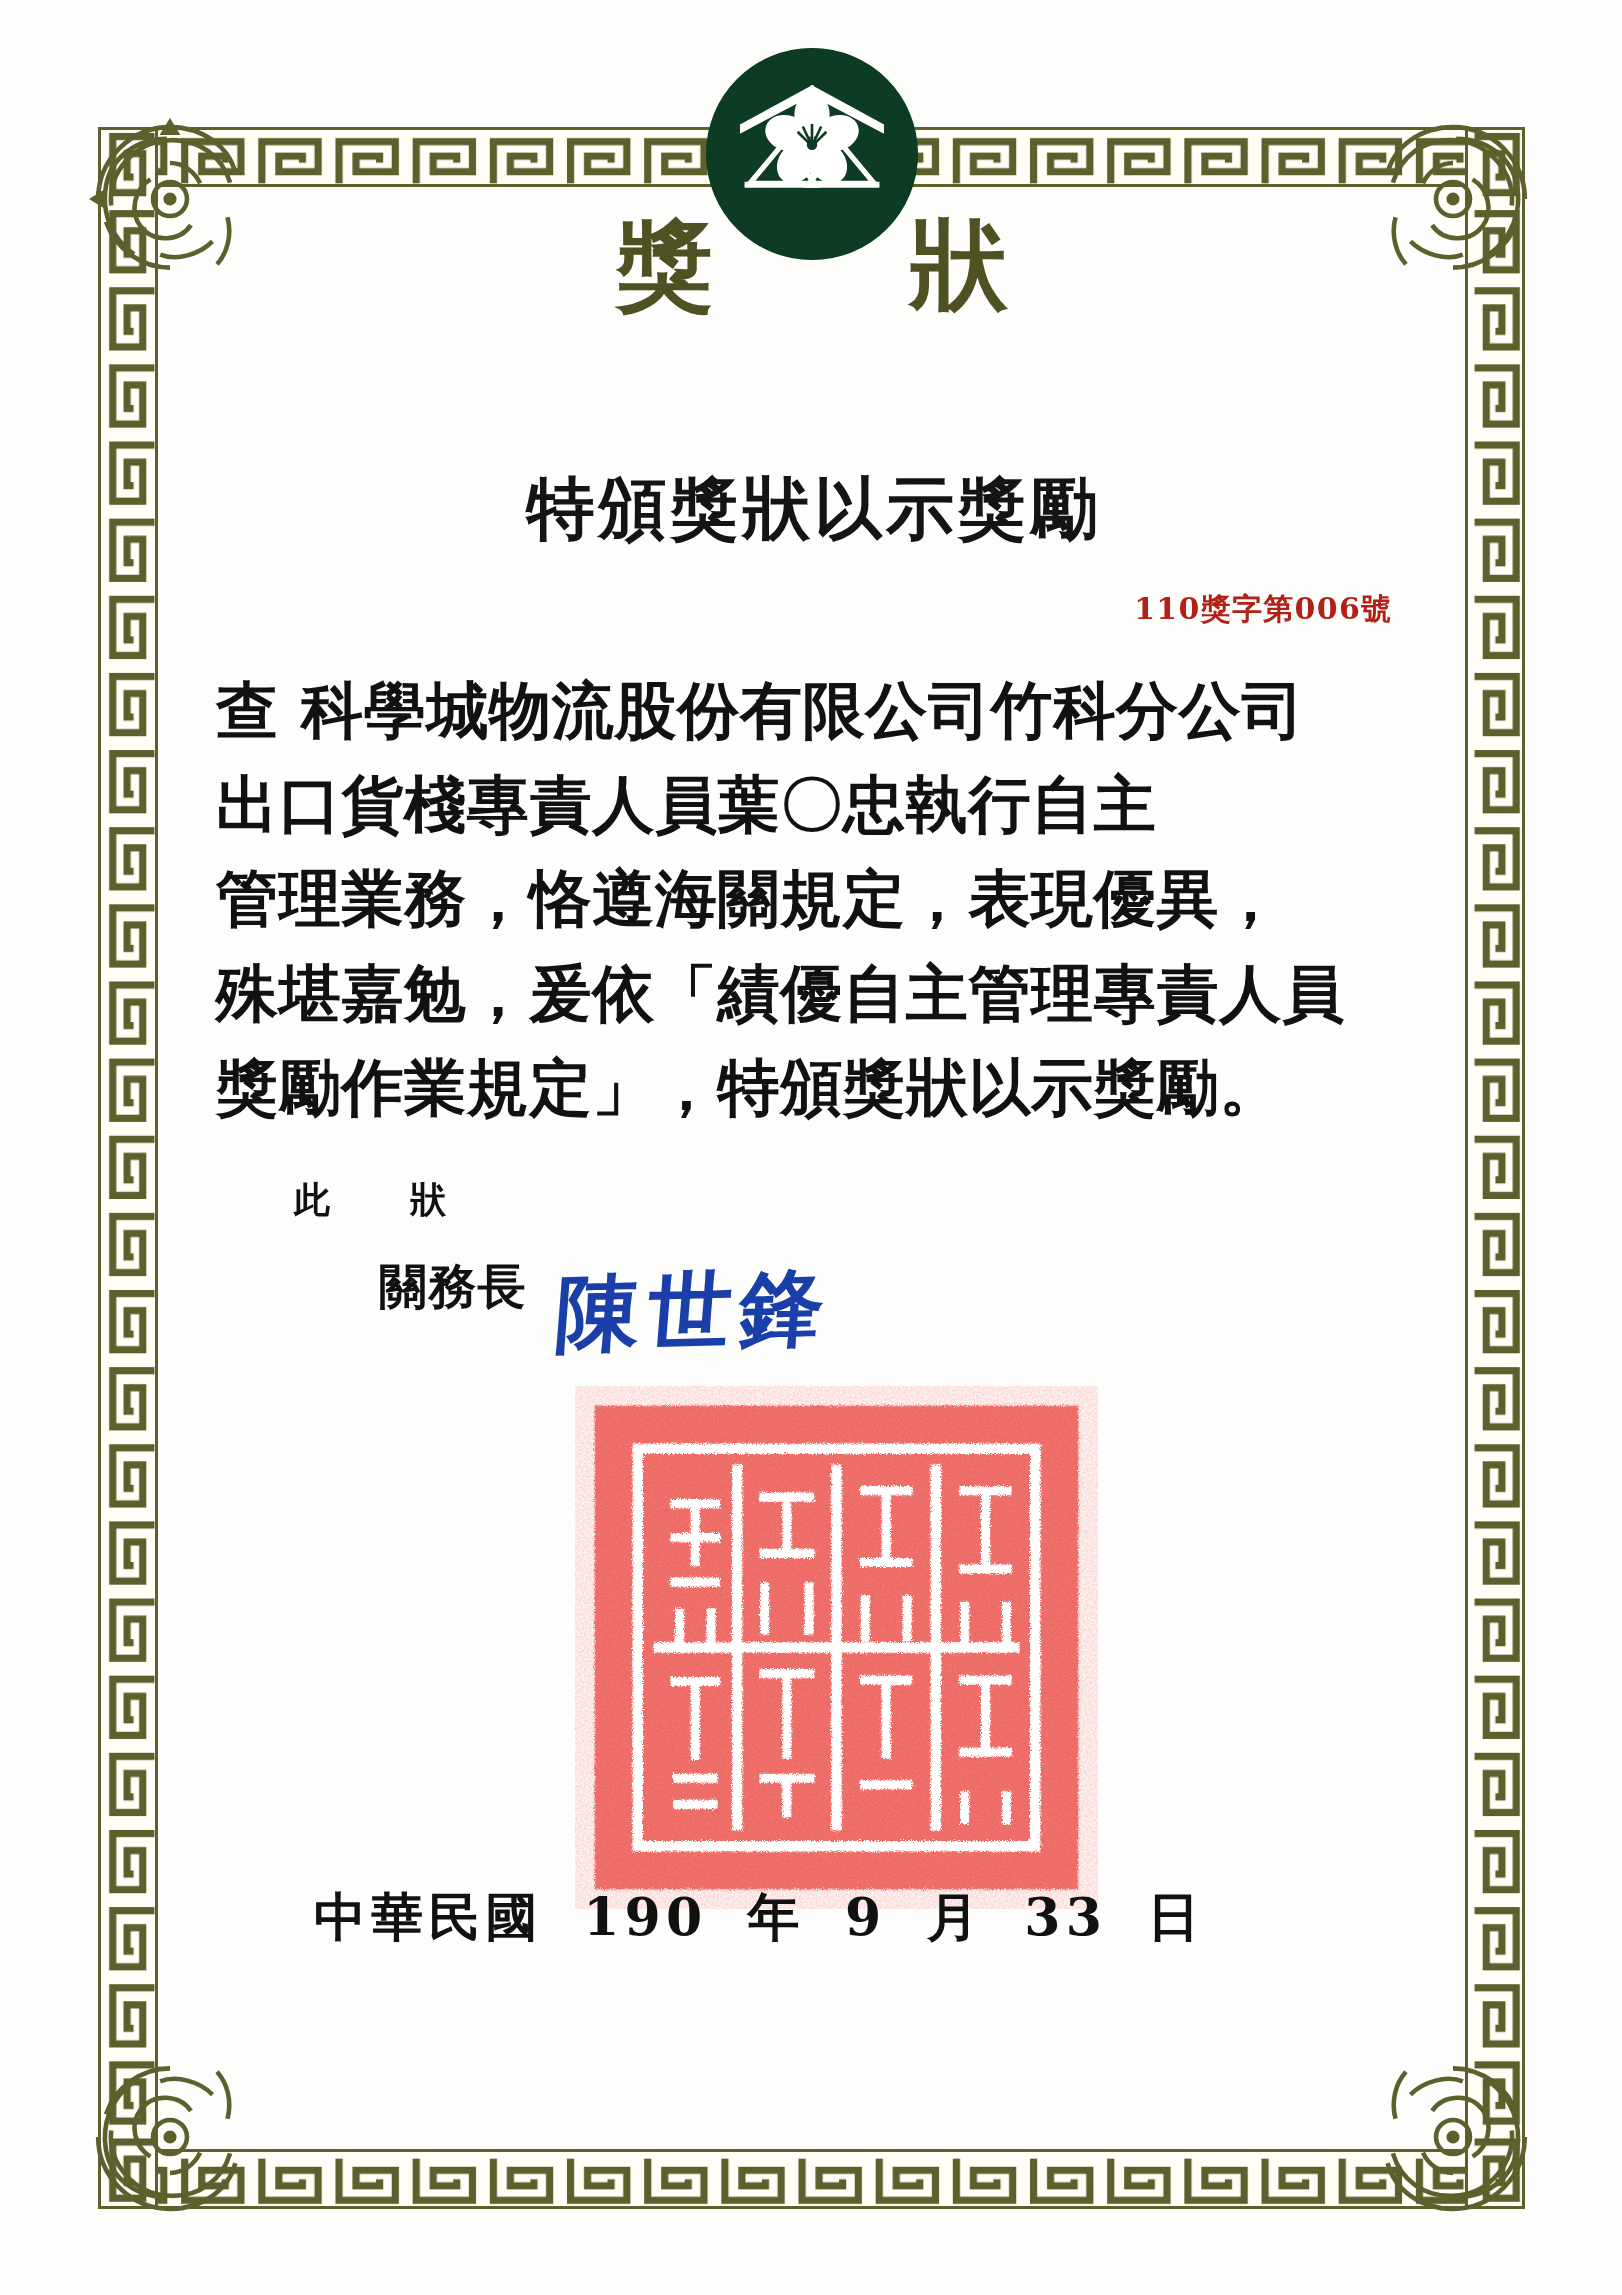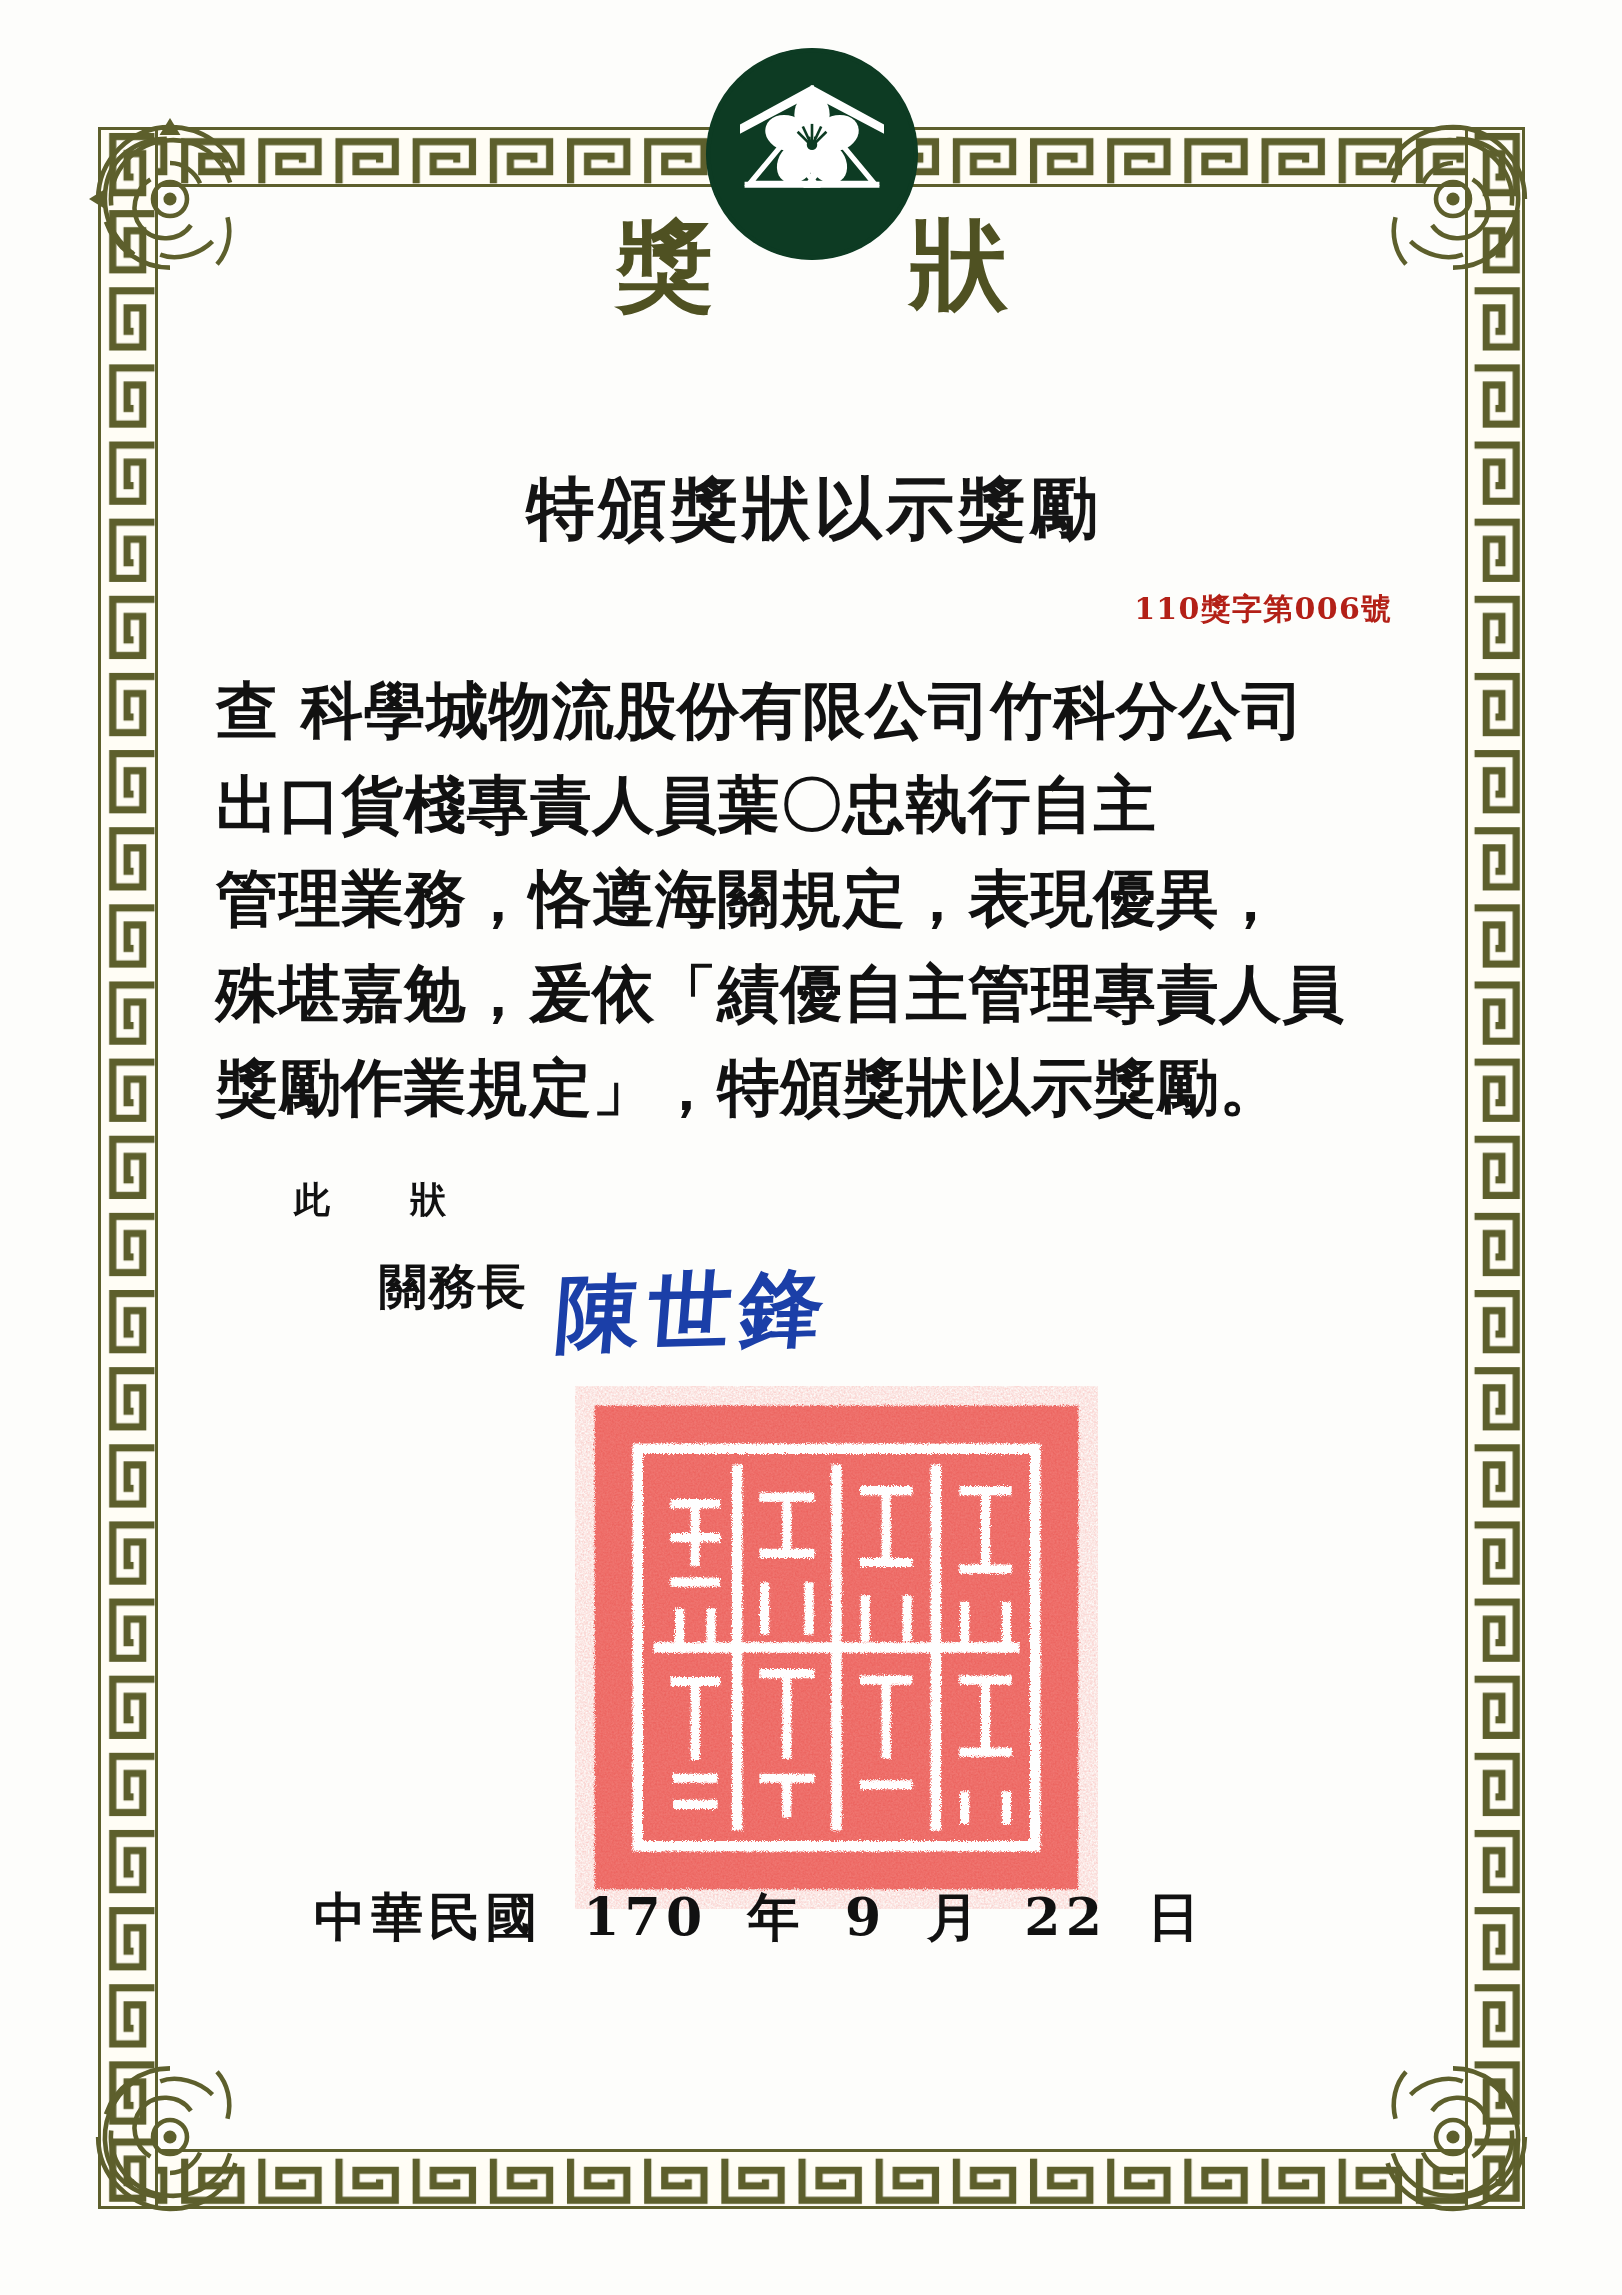--- a/index.html
+++ b/index.html
@@ -422,22 +422,22 @@
         <path d="M436,450 h80 M476,450 v120 M436,610 h80"></path>
 
         <path d="M588,160 h80 M628,160 v120 M588,280 h80 M596,330 v64 M660,330 v64"></path>
         <path d="M588,450 h80 M628,450 v110 M588,560 h80 M596,620 v50 M660,620 v50"></path>
       </g>
     </svg>
   </div>
 
   <div class="date-line">
     <span>中華民國</span><span class="date-gap"></span>
-    <span>170</span><span class="date-gap"></span>
+    <span>190</span><span class="date-gap"></span>
     <span>年</span><span class="date-gap"></span>
     <span>9</span><span class="date-gap"></span>
     <span>月</span><span class="date-gap"></span>
-    <span>22</span><span class="date-gap"></span>
+    <span>33</span><span class="date-gap"></span>
     <span>日</span>
   </div>
 
 </div>
 
 
 </body></html>

